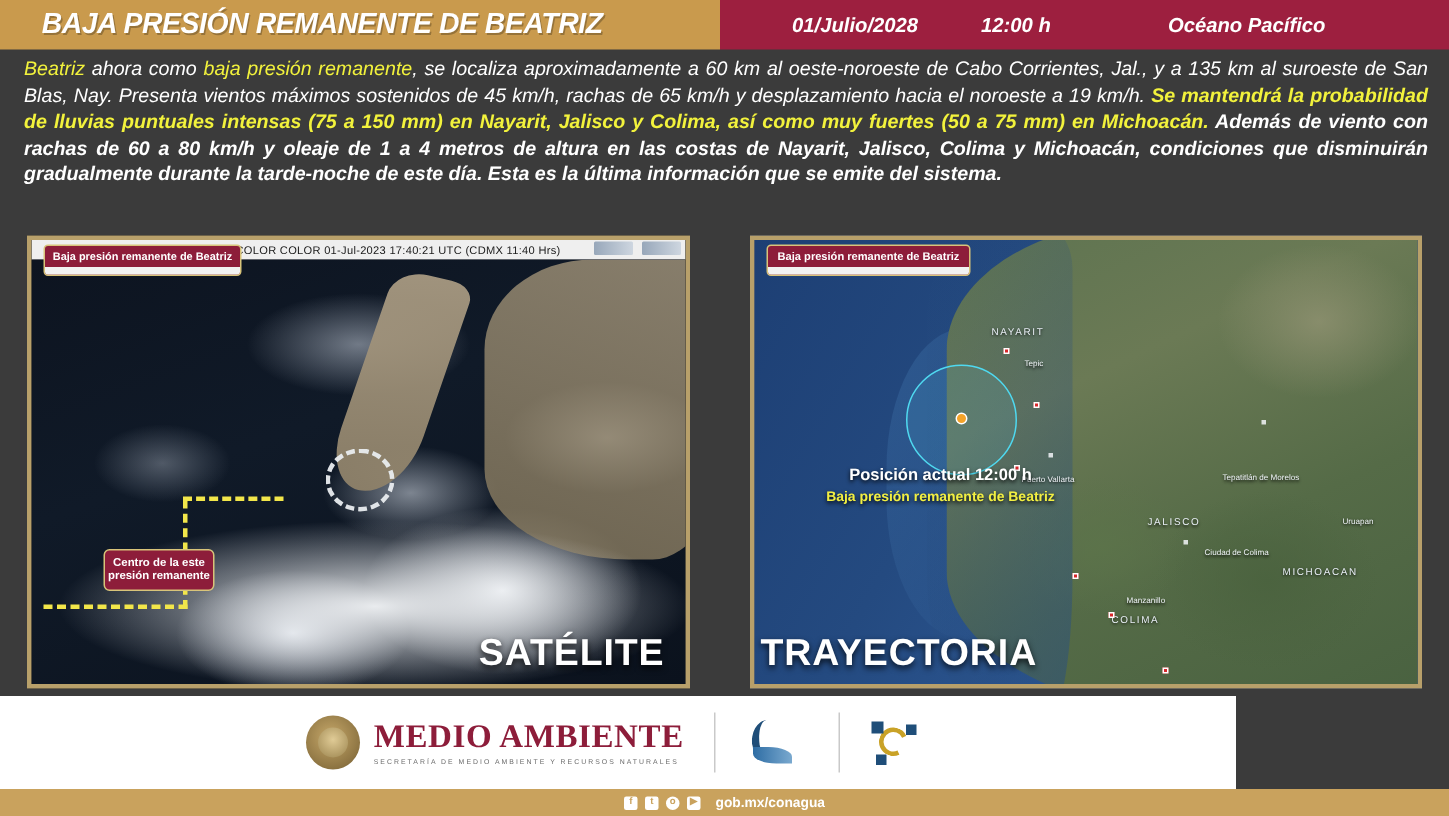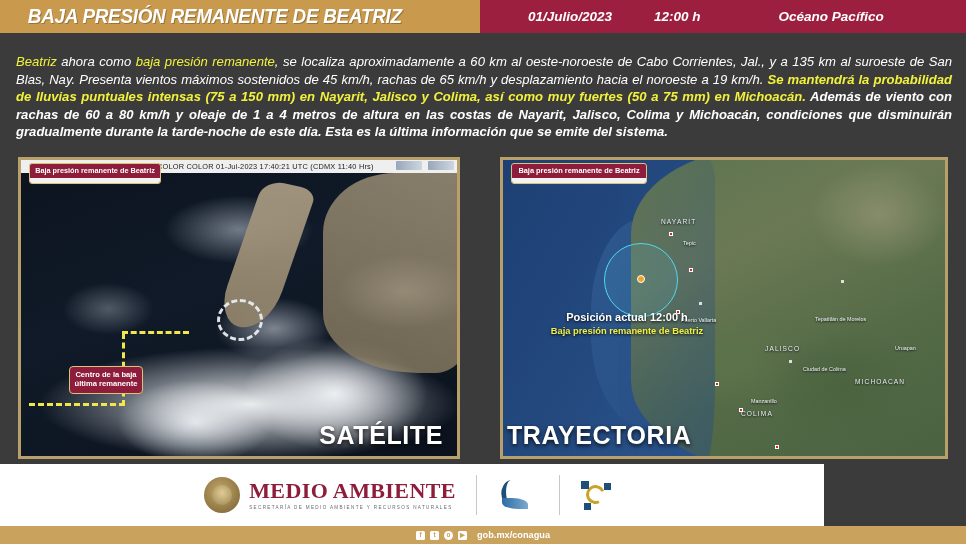--- a/index.html
+++ b/index.html
@@ -27,21 +27,21 @@
     flex:1; background:#9d1f3f;
     display:flex; align-items:center; color:#fff;
     font-size:13.5px; font-weight:bold; font-style:italic;
   }
   .hr-date { margin-left:48px; }
   .hr-time { margin-left:42px; }
   .hr-ocean { margin-left:78px; }
 
   
   .bodytext {
-    padding:20px 14px 6px 16px;
+    padding:4px 14px 6px 16px;
     color:#ffffff; font-size:13.1px; line-height:17.6px;
     text-align:justify; font-style:italic;
   }
   .bodytext p { text-align:justify; }
   .hl { color:#f2f23c; }
   .hl-b { color:#f2f23c; font-weight:bold; }
   .wt-b { color:#ffffff; font-weight:bold; }
 
   
   .panels {
@@ -273,21 +273,21 @@
   .gob { color:#ffffff; font-size:9.2px; font-weight:bold; margin-left:5px; }
 </style>
 </head>
 <body>
 
 <div class="header">
   <div class="header-title-wrap">
     <div class="header-title">BAJA PRESIÓN REMANENTE DE BEATRIZ</div>
   </div>
   <div class="header-right">
-    <span class="hr-date">01/Julio/2023</span>
+    <span class="hr-date">01/Julio/2028</span>
     <span class="hr-time">12:00 h</span>
     <span class="hr-ocean">Océano Pacífico</span>
   </div>
 </div>
 
 <div class="bodytext">
   <p>
     <span class="hl">Beatriz</span><span> ahora como </span><span class="hl">baja presión remanente</span><span>, se localiza aproximadamente a  60 km al oeste-noroeste de Cabo Corrientes, Jal., y a 135 km al suroeste de San Blas, Nay. Presenta vientos máximos sostenidos de 45 km/h, rachas de 65 km/h y desplazamiento hacia el noroeste a 19 km/h. </span><span class="hl-b">Se mantendrá la probabilidad de lluvias puntuales intensas (75 a 150 mm) en Nayarit, Jalisco y Colima, así como muy fuertes (50 a 75 mm) en Michoacán.</span><span class="wt-b"> Además de viento con rachas de 60 a 80 km/h y oleaje de 1 a 4 metros de altura en las costas de Nayarit, Jalisco, Colima y Michoacán, condiciones que disminuirán gradualmente durante la tarde-noche de este día.</span><span class="wt-b" style="font-style:italic"> Esta es la última información que se emite del sistema.</span>
   </p>
 </div>
@@ -307,21 +307,21 @@
       <div class="sat-base"></div>
       <div class="sat-mainland"></div>
       <div class="sat-peninsula"></div>
       <div class="sat-cloudband"></div>
 
       <div class="lead-h1"></div>
       <div class="lead-v"></div>
       <div class="lead-h2"></div>
       <div class="dashcircle"></div>
 
-      <div class="redbox redbox-center">Centro de la baja última remanente</div>
+      <div class="redbox redbox-center">Centro de la este presión remanente</div>
     </div>
 
     <div class="redbox redbox-sat1">Baja presión remanente de Beatriz</div>
     <div class="panel-caption cap-sat">SATÉLITE</div>
   </div>
 
   <div class="panel panel-tra">
     <div class="tra-img">
       <div class="tra-ocean"></div>
       <div class="tra-shelf"></div>

